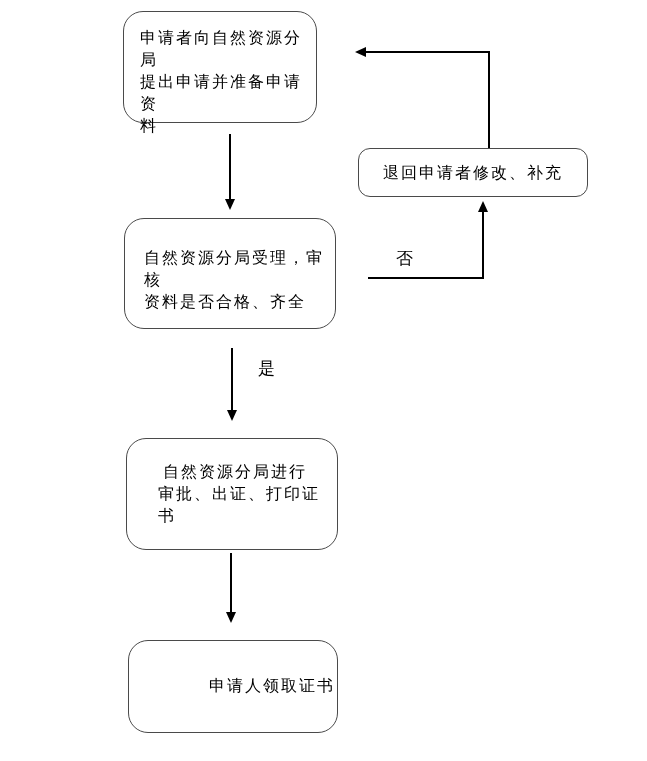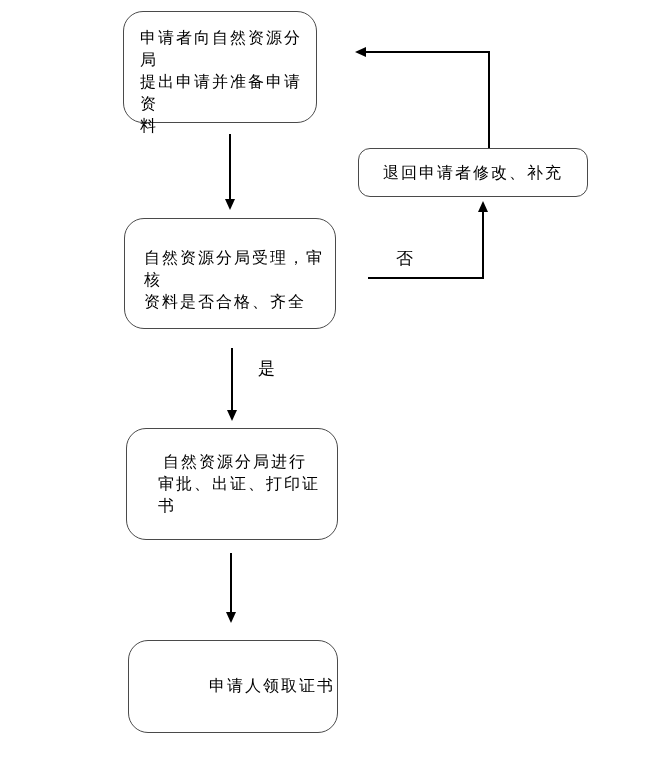--- a/index.html
+++ b/index.html
@@ -26,21 +26,21 @@
     letter-spacing: 2px;
     white-space: pre-line;
     color: var(--text, #000000);
   }
   .box1 { left: 123px; top: 11px;  width: 194px; height: 112px; text-decoration: underline; }
   .box1 .node-text { left: 16px; top: 15px; right: 4px; }
   .box2 { left: 124px; top: 218px; width: 212px; height: 111px; padding-left: 28px; }
   .box2 .node-text { left: 19px; top: 28px; right: 2px; }
   .boxr { left: 358px; top: 148px; width: 230px; height: 49px; border-radius: 12px; }
   .boxr .node-text { left: 0; right: 0; top: 13px; text-align: center; }
-  .box3 { left: 126px; top: 428px; width: 212px; height: 112px; }
+  .box3 { left: 126px; top: 438px; width: 212px; height: 112px; }
   .box3 .node-text { left: 31px; top: 22px; right: 2px; text-indent: 5px; }
   .box5 { left: 128px; top: 640px; width: 210px; height: 93px; text-align: right; }
   .box5 .node-text { left: 30px; top: 34px; right: 2px; }
 
   .line { position: absolute; background: var(--line, #000000); }
   .arrowhead { position: absolute; width: 0; height: 0; }
   .ah-down { border-left: 5px solid transparent; border-right: 5px solid transparent; border-top: 11px solid var(--line, #000000); }
   .ah-up   { border-left: 5px solid transparent; border-right: 5px solid transparent; border-bottom: 11px solid var(--line, #000000); }
   .ah-left { border-top: 5px solid transparent; border-bottom: 5px solid transparent; border-right: 11px solid var(--line, #000000); }
 

